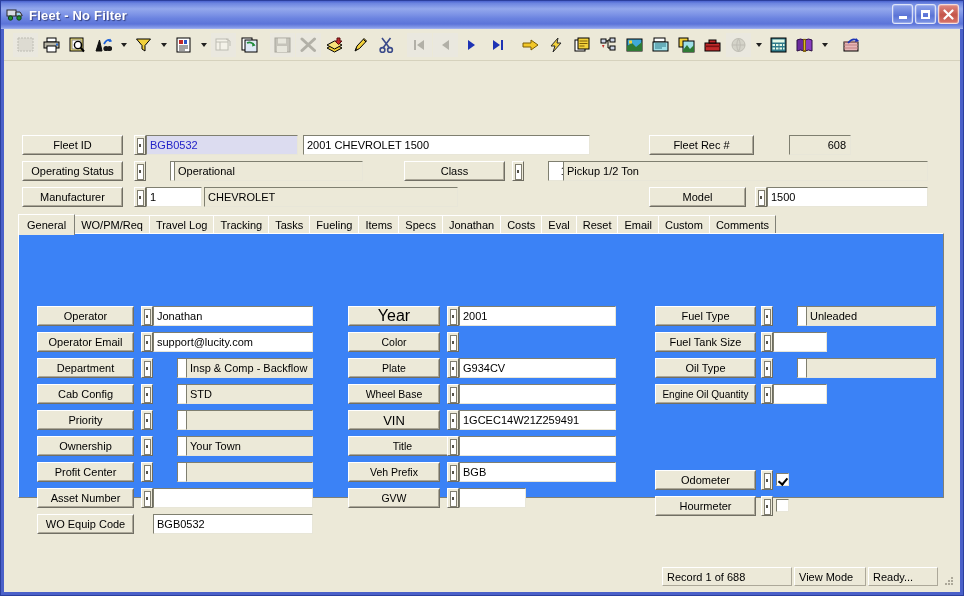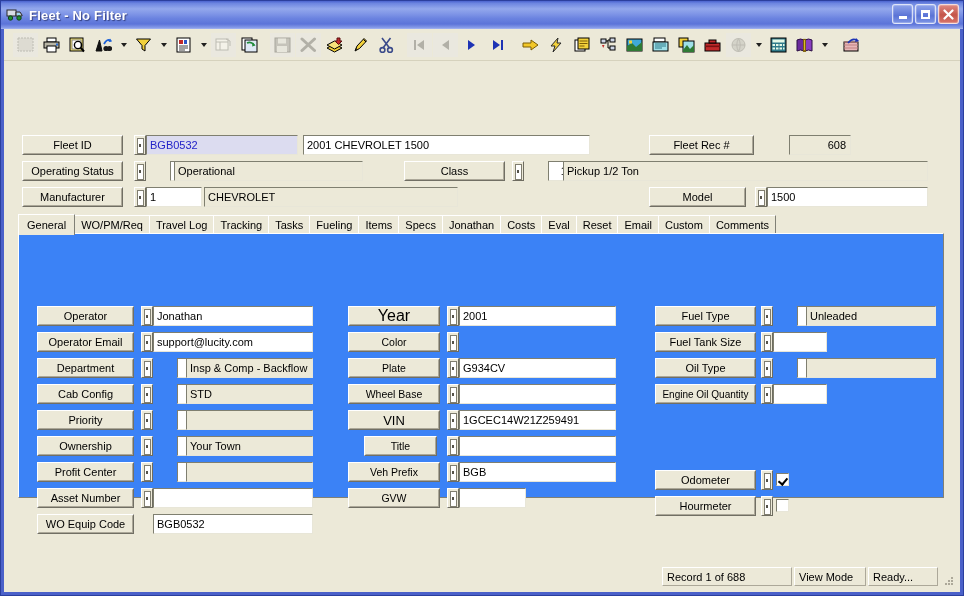--- a/index.html
+++ b/index.html
@@ -641,21 +641,21 @@
             <span style="font-size: 10.5px;">Wheel Base</span>
           </div>
           <div class="picker" style="left: 428px; top: 150px;"></div>
           <div class="fld" style="left: 440px; top: 150px; width: 157px;"></div>
           <div class="lbl-btn" style="left: 329px; top: 176px; width: 92px;">
             <i></i>
             <span style="font-size: 13px;">VIN</span>
           </div>
           <div class="picker" style="left: 428px; top: 176px;"></div>
           <div class="fld" style="left: 440px; top: 176px; width: 157px;">1GCEC14W21Z259491</div>
-          <div class="lbl-btn" style="left: 345px; top: 202px; width: 73px;">
+          <div class="lbl-btn" style="left: 329px; top: 202px; width: 109px;">
             <i></i>
             <span style="font-size: 10.5px;">Title</span>
           </div>
           <div class="picker" style="left: 428px; top: 202px;"></div>
           <div class="fld" style="left: 440px; top: 202px; width: 157px;"></div>
           <div class="lbl-btn" style="left: 329px; top: 228px; width: 92px;">
             <i></i>
             <span style="font-size: 10.5px;">Veh Prefix</span>
           </div>
           <div class="picker" style="left: 428px; top: 228px;"></div>

